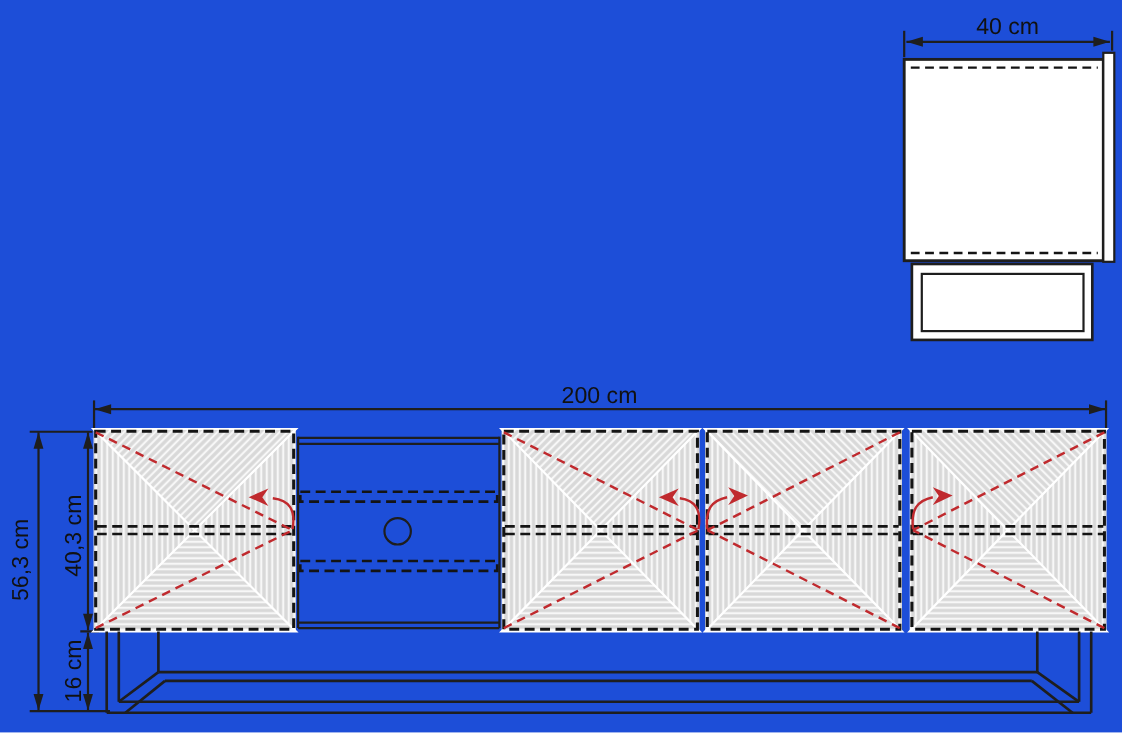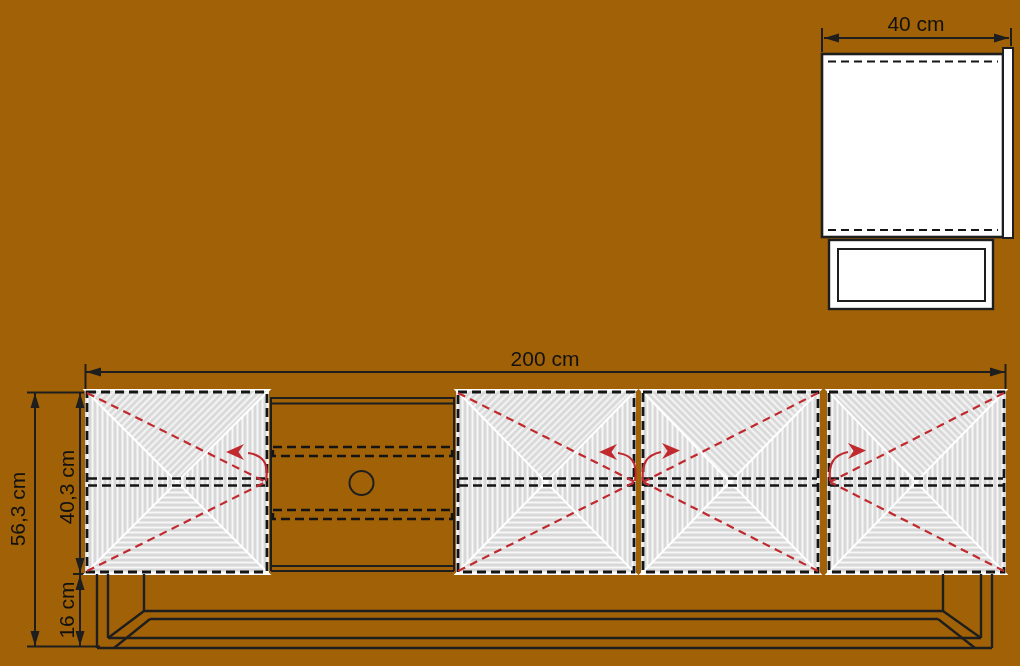--- a/index.html
+++ b/index.html
@@ -1,16 +1,16 @@
 <!DOCTYPE html>
 <html style="--line: #1e1e1e; --dash: #141414; --red: #c02a2e; --door-fill: #d8d8d8; --stripe: #f7f7f7;"><head>
 <meta charset="utf-8">
 <style>
   html,body{margin:0;padding:0;background:#fff;}
-  .stage{position:relative;width:1020px;height:666px;background:#a16207;overflow:hidden;}
+  .stage{position:relative;width:1020px;height:666px;background:#1d4ed8;overflow:hidden;}
   svg{display:block;}
   svg text{font-family:"Liberation Sans","DejaVu Sans",sans-serif;font-size:21px;fill:#111;}
   .ln{stroke:var(--line,#1e1e1e);fill:none;stroke-width:2;}
   .ln24{stroke:var(--line,#1e1e1e);fill:none;stroke-width:2.4;}
   .ln26{stroke:var(--line,#1e1e1e);fill:none;stroke-width:2.6;}
   .whitefill{fill:#ffffff;}
   .dash-border{stroke:var(--dash,#141414);stroke-width:2.8;stroke-dasharray:9 5;fill:none;}
   .dash-black{stroke:var(--dash,#141414);stroke-width:2.4;stroke-dasharray:9 5;fill:none;}
   .dash-thin{stroke:var(--dash,#141414);stroke-width:2.2;stroke-dasharray:8 5;fill:none;}
   .red-dash{stroke:var(--red,#c02a2e);stroke-width:2.2;stroke-dasharray:8 5.5;fill:none;}

